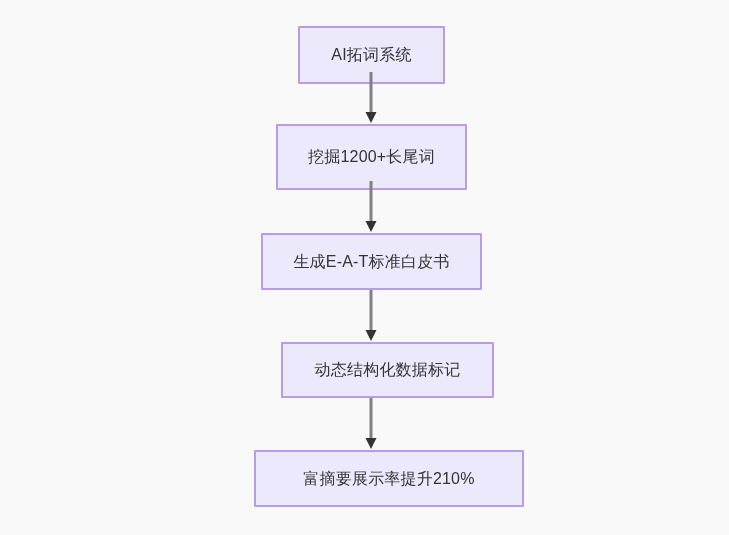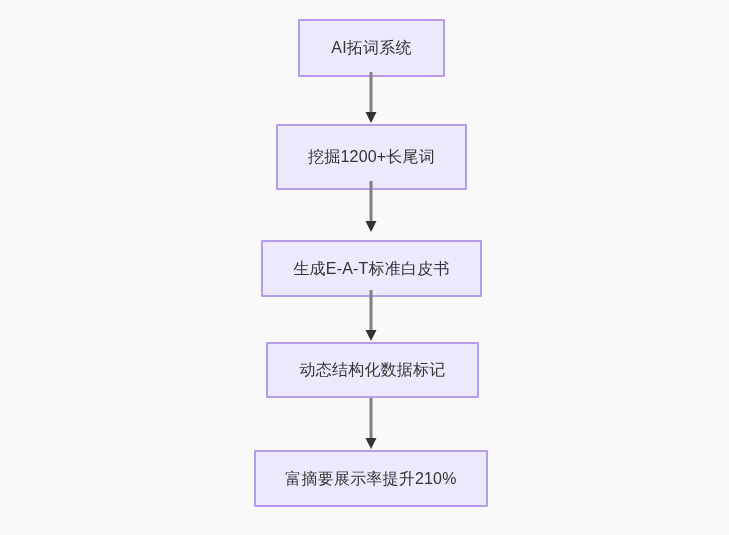--- a/index.html
+++ b/index.html
@@ -50,21 +50,21 @@
   .connector svg {
     display: block;
     overflow: visible;
   }
 </style>
 </head>
 <body>
 
 <div id="flowchart-canvas">
 
-  <div class="node" style="left:298px; top:19px; width:147px; height:58px;">
+  <div class="node" style="left:298px; top:26px; width:147px; height:58px;">
     <span class="node-label">AI拓词系统</span>
   </div>
 
   <div class="connector" style="left:361px; top:72px; height:52px;">
     <svg width="20" height="52" viewBox="0 0 20 52">
       <line x1="10" y1="0" x2="10" y2="42" stroke="#808080" stroke-width="3"></line>
       <polygon points="10,51 4.5,40 15.5,40" fill="#333333"></polygon>
     </svg>
   </div>
 
@@ -72,39 +72,39 @@
     <span class="node-label">挖掘1200+长尾词</span>
   </div>
 
   <div class="connector" style="left:361px; top:181px; height:52px;">
     <svg width="20" height="52" viewBox="0 0 20 52">
       <line x1="10" y1="0" x2="10" y2="42" stroke="#808080" stroke-width="3"></line>
       <polygon points="10,51 4.5,40 15.5,40" fill="#333333"></polygon>
     </svg>
   </div>
 
-  <div class="node" style="left:261px; top:233px; width:221px; height:57px;margin-top:7px;">
+  <div class="node" style="left:261px; top:233px; width:221px; height:57px;">
     <span class="node-label">生成E-A-T标准白皮书</span>
   </div>
 
   <div class="connector" style="left:361px; top:290px; height:52px;">
     <svg width="20" height="52" viewBox="0 0 20 52">
       <line x1="10" y1="0" x2="10" y2="42" stroke="#808080" stroke-width="3"></line>
       <polygon points="10,51 4.5,40 15.5,40" fill="#333333"></polygon>
     </svg>
   </div>
 
-  <div class="node" style="left:266px; top:342px; width:213px; height:56px;">
+  <div class="node" style="left:281px; top:342px; width:213px; height:56px;">
     <span class="node-label">动态结构化数据标记</span>
   </div>
 
   <div class="connector" style="left:361px; top:398px; height:52px;">
     <svg width="20" height="52" viewBox="0 0 20 52">
       <line x1="10" y1="0" x2="10" y2="42" stroke="#808080" stroke-width="3"></line>
       <polygon points="10,51 4.5,40 15.5,40" fill="#333333"></polygon>
     </svg>
   </div>
 
-  <div class="node" style="left:254px; top:450px; width:234px; height:57px;">
+  <div class="node" style="left:254px; top:450px; width:270px; height:57px;">
     <span class="node-label">富摘要展示率提升210%</span>
   </div>
 
 </div>
 
 </body></html>

